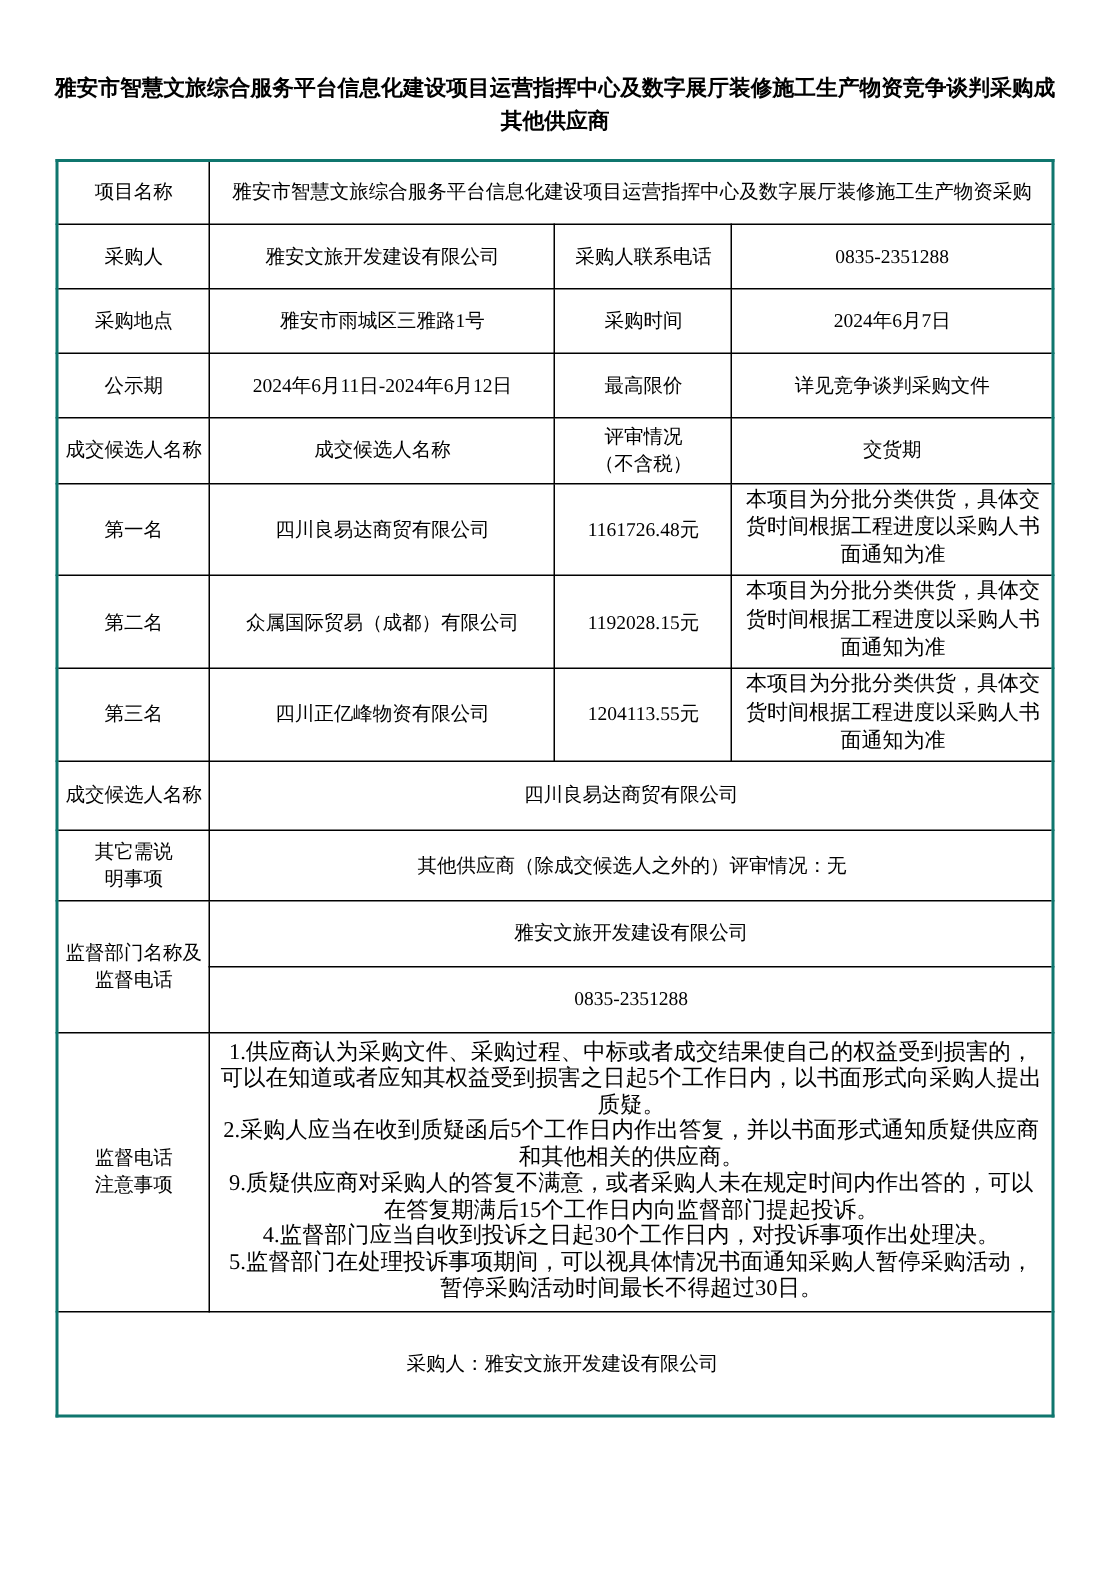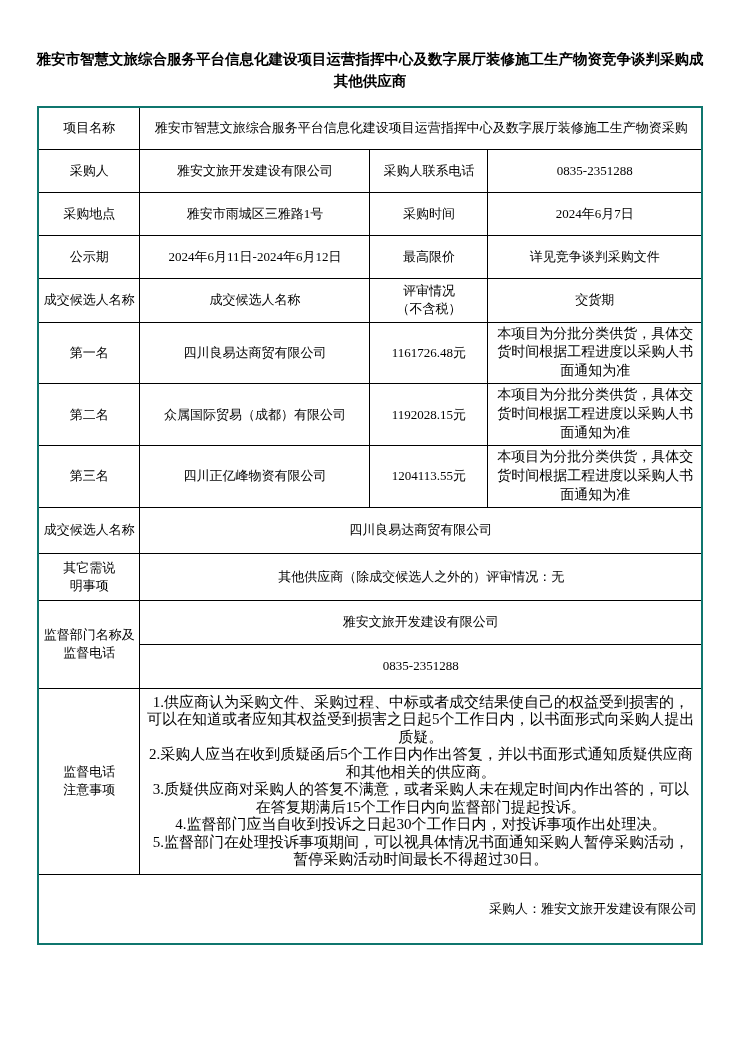--- a/index.html
+++ b/index.html
@@ -43,21 +43,21 @@
   tr.h42 { height: 42px; }
   tr.h43 { height: 43px; }
   tr.h44 { height: 44px; }
   tr.h46 { height: 46px; }
   tr.h47 { height: 47px; }
   tr.h54 { height: 54px; }
   tr.h53 { height: 53px; }
   tr.h180 { height: 180px; }
   tr.h70 { height: 70px; }
   td.objection-cell { text-align: center; padding: 5px 6px; font-size: 15px; line-height: 17.5px; }
-  td.footer-cell { text-align: right; padding-left: 14px; }
+  td.footer-cell { text-align: center; padding-left: 14px; }
 </style>
 </head>
 <body>
 
 <div class="page">
 
   <div class="doc-title">雅安市智慧文旅综合服务平台信息化建设项目运营指挥中心及数字展厅装修施工生产物资竞争谈判采购成
 其他供应商</div>
 
   <table class="doc-table">
@@ -143,21 +143,21 @@
     <tr class="h44">
       <td colspan="3">0835-2351288</td>
     </tr>
 
     <tr class="h180">
       <td class="lbl pre">监督电话
 注意事项</td>
       <td colspan="3" class="objection-cell">
         <div>1.供应商认为采购文件、采购过程、中标或者成交结果使自己的权益受到损害的，可以在知道或者应知其权益受到损害之日起5个工作日内，以书面形式向采购人提出质疑。</div>
         <div>2.采购人应当在收到质疑函后5个工作日内作出答复，并以书面形式通知质疑供应商和其他相关的供应商。</div>
-        <div>3.质疑供应商对采购人的答复不满意，或者采购人未在规定时间内作出答的，可以在答复期满后15个工作日内向监督部门提起投诉。</div>
+        <div>9.质疑供应商对采购人的答复不满意，或者采购人未在规定时间内作出答的，可以在答复期满后15个工作日内向监督部门提起投诉。</div>
         <div>4.监督部门应当自收到投诉之日起30个工作日内，对投诉事项作出处理决。</div>
         <div>5.监督部门在处理投诉事项期间，可以视具体情况书面通知采购人暂停采购活动，暂停采购活动时间最长不得超过30日。</div>
       </td>
     </tr>
 
     <tr class="h70">
       <td colspan="4" class="footer-cell">采购人：雅安文旅开发建设有限公司</td>
     </tr>
 
   </tbody>

